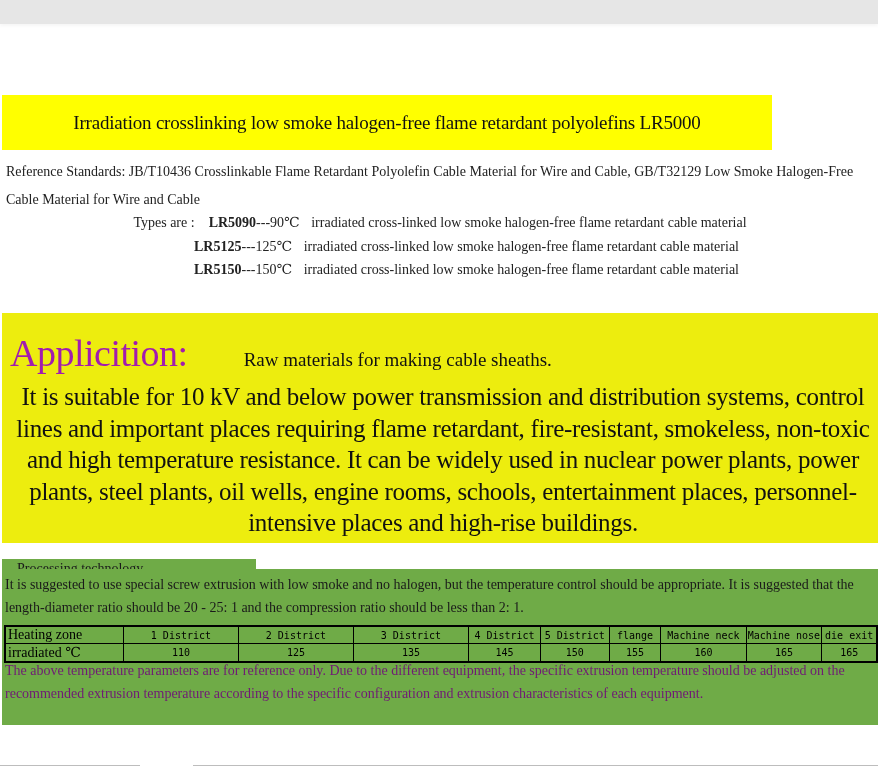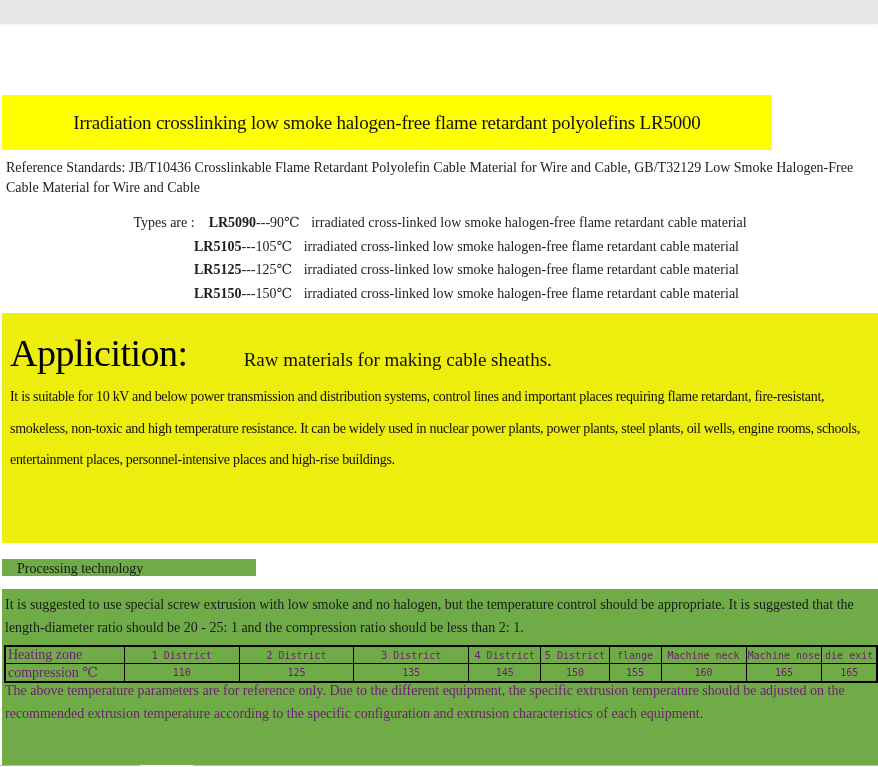--- a/index.html
+++ b/index.html
@@ -15,74 +15,74 @@
       box-shadow: 0 2px 3px rgba(0,0,0,0.04);
     }
     .title-banner {
       position: absolute; left: 2px; top: 95px; width: 770px; height: 55px;
       background: #ffff00;
       display: flex; align-items: center; justify-content: center;
       font-size: 19px; letter-spacing: -0.2px;
     }
     .ref {
       position: absolute; left: 6px; top: 158px; width: 868px;
-      font-size: 14px; line-height: 20px; color: #222;
+      font-size: 14px; line-height: 28px; color: #222;
     }
     .types {
       position: absolute; left: 6px; top: 211px; width: 868px;
       font-size: 14px; line-height: 23.5px; color: #222;
     }
     .types .row { white-space: nowrap; text-align: center; }
     .types .indent { padding-left: 53px; }
     .types b { font-weight: bold; }
     .types .desc { margin-left: 8px; }
 
     .app-box {
       position: absolute; left: 2px; top: 313px; width: 876px; height: 230px;
       background: #eded0e;
     }
     .app-head {
       position: absolute; left: 8px; top: 18px; white-space: nowrap;
     }
     .app-title {
-      color: #000000; font-size: 38px; letter-spacing: -0.5px;
+      color: #a21caf; font-size: 38px; letter-spacing: -0.5px;
       display: inline-block; vertical-align: baseline;
     }
     .app-sub {
       font-size: 19px; margin-left: 52px; display: inline-block; vertical-align: baseline;
     }
     .app-body {
       position: absolute; left: 8px; top: 68px; width: 866px;
-      font-size: 14px; line-height: 31.5px; letter-spacing: -0.3px;
+      font-size: 25px; line-height: 31.5px; letter-spacing: -0.3px; text-align: center;
     }
 
     .proc-head {
       position: absolute; left: 2px; top: 559px; width: 254px; height: 17px;
       background: #6fab47;
       font-size: 14px; line-height: 20px; padding-left: 15px; box-sizing: border-box;
       overflow: hidden; color: #1a1a1a;
     }
     .proc-box {
-      position: absolute; left: 2px; top: 589px; width: 876px; height: 176px;
+      position: absolute; left: 2px; top: 569px; width: 876px; height: 156px;
       background: #6fab47; overflow: hidden;
     }
     .proc-text {
       position: absolute; left: 3px; top: 4px; width: 870px;
       font-size: 14px; line-height: 23px; color: #1a1a1a;
     }
     .temp-table {
       position: absolute; left: 2px; top: 56px; width: 874px;
       border-collapse: collapse;
       border: 2px solid #000;
     }
     .temp-table td {
       border: 1px solid #000;
       font-family: "DejaVu Sans Mono", "Liberation Mono", monospace;
       font-size: 10px; text-align: center; height: 15px; padding: 0;
-      white-space: nowrap; overflow: hidden; color: #701a75;
+      white-space: nowrap; overflow: hidden; color: #000000;
     }
     .temp-table td.rowhead {
       font-family: "Liberation Serif", "DejaVu Serif", serif;
       font-size: 14px; text-align: left; padding-left: 2px;
     }
     .temp-table tr.r2 td { border-top: 1px solid #000; }
     .proc-note {
       position: absolute; left: 3px; top: 90px; width: 872px;
       font-size: 14px; line-height: 23px; color: #701a75;
     }
@@ -99,24 +99,20 @@
 <div class="title-banner">
   <span>Irradiation crosslinking  low smoke halogen-free flame retardant polyolefins LR5000</span>
 </div>
 
 <div class="ref">Reference Standards: JB/T10436 Crosslinkable Flame Retardant Polyolefin Cable Material for Wire and Cable, GB/T32129 Low Smoke Halogen-Free Cable Material for Wire and Cable</div>
 
 <div class="types">
   <div class="row">
     <span>Types are :</span>&nbsp;&nbsp;&nbsp;
     <b>LR5090</b><span>---90℃</span>
-    <span class="desc">irradiated cross-linked low smoke halogen-free flame retardant cable material</span>
-  </div>
-  <div class="row indent">
-    <b>LR5105</b><span>---105℃</span>
     <span class="desc">irradiated cross-linked low smoke halogen-free flame retardant cable material</span>
   </div>
   <div class="row indent">
     <b>LR5125</b><span>---125℃</span>
     <span class="desc">irradiated cross-linked low smoke halogen-free flame retardant cable material</span>
   </div>
   <div class="row indent">
     <b>LR5150</b><span>---150℃</span>
     <span class="desc">irradiated cross-linked low smoke halogen-free flame retardant cable material</span>
   </div>
@@ -141,21 +137,21 @@
       <td style="width:118px">2 District</td>
       <td style="width:118px">3 District</td>
       <td style="width:72px">4 District</td>
       <td style="width:68px">5 District</td>
       <td style="width:52px">flange</td>
       <td style="width:85px">Machine neck</td>
       <td style="width:75px">Machine nose</td>
       <td style="width:54px">die exit</td>
     </tr>
     <tr class="r2">
-      <td class="rowhead">compression ℃</td>
+      <td class="rowhead">irradiated ℃</td>
       <td>110</td>
       <td>125</td>
       <td>135</td>
       <td>145</td>
       <td>150</td>
       <td>155</td>
       <td>160</td>
       <td>165</td>
       <td>165</td>
     </tr>

